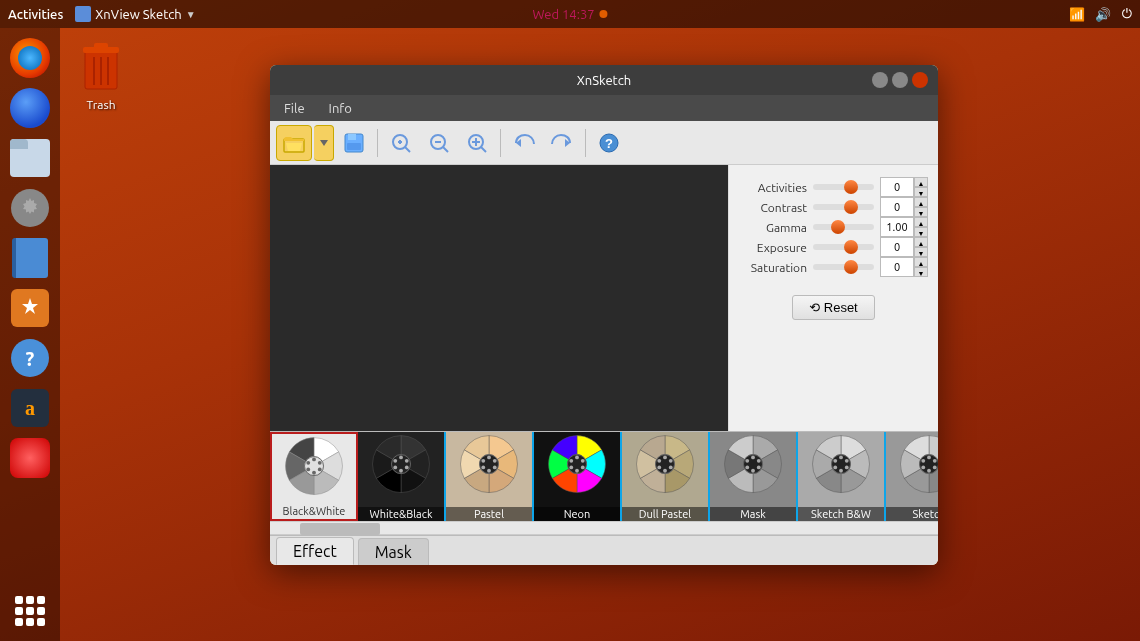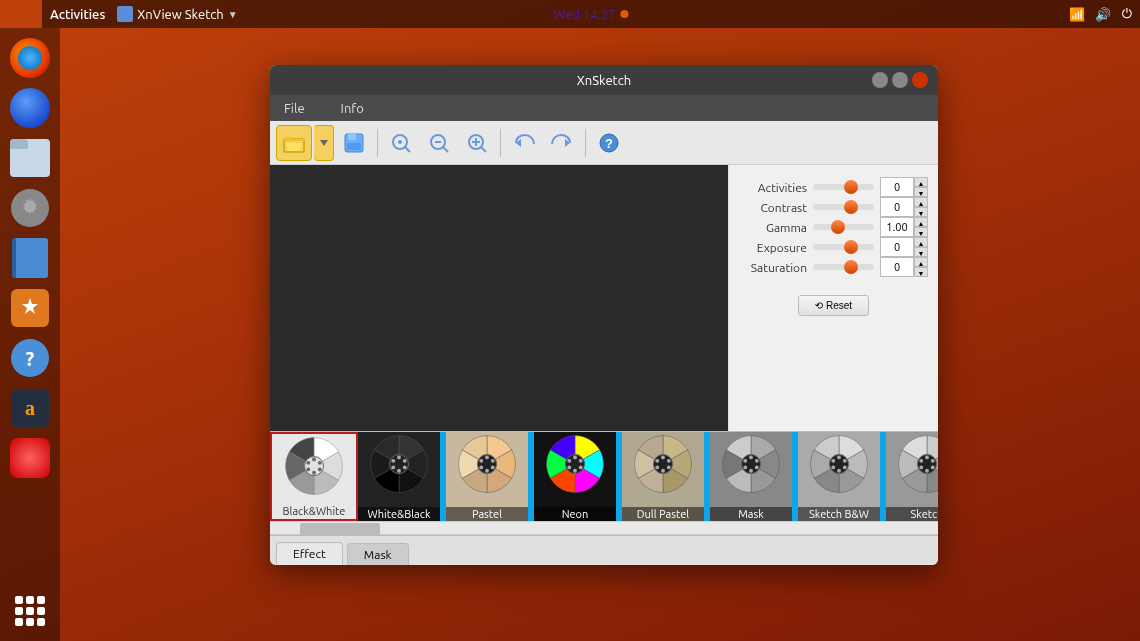--- a/index.html
+++ b/index.html
@@ -10,21 +10,20 @@
       font-family: 'Ubuntu', sans-serif;
       background: linear-gradient(160deg, #c0410a 0%, #a83208 40%, #7a1a05 100%);
       position: relative;
     }
 
     
     .desktop {
       width: 100%;
       height: 100%;
       position: relative;
-      padding-left: 42px;
     }
 
     
     .topbar {
       width: 100%;
       height: 28px;
       background: rgba(0,0,0,0.55);
       display: flex;
       align-items: center;
       padding: 0 8px;
@@ -49,21 +48,21 @@
       width: 16px;
       height: 16px;
       background: #5b8dd9;
       border-radius: 2px;
       display: inline-block;
     }
     .topbar-center {
       position: absolute;
       left: 50%;
       transform: translateX(-50%);
-      color: #4c1d95;
+      color: #be185d;
       font-size: 13px;
       display: flex;
       align-items: center;
       gap: 5px;
     }
     .topbar-right {
       margin-left: auto;
       display: flex;
       align-items: center;
       gap: 10px;
@@ -283,21 +282,21 @@
     .win-maximize { background: #888; }
     .win-close { background: #cc3300; }
 
     
     .window-menubar {
       height: 26px;
       background: #4a4a4a;
       display: flex;
       align-items: center;
       padding: 0 8px;
-      gap: 24px;
+      gap: 12px;
     }
     .menu-item {
       color: #ddd;
       font-size: 13px;
       cursor: pointer;
       padding: 2px 6px;
       border-radius: 3px;
     }
 
     
@@ -405,21 +404,21 @@
       align-items: center;
       justify-content: center;
     }
     .reset-btn {
       margin-top: 10px;
       align-self: center;
       padding: 4px 16px;
       background: linear-gradient(to bottom, #f5f5f5, #e0e0e0);
       border: 1px solid #bbb;
       border-radius: 3px;
-      font-size: 10px;
+      font-size: 13px;
       cursor: pointer;
       display: flex;
       align-items: center;
       gap: 4px;
     }
 
     
     .effects-strip {
       height: 90px;
       background: #ddd;
@@ -431,21 +430,21 @@
     }
     .effect-item {
       width: 88px;
       flex-shrink: 0;
       display: flex;
       flex-direction: column;
       align-items: center;
       justify-content: flex-end;
       padding-bottom: 4px;
       cursor: pointer;
-      border-right: 6px solid #0ea5e9;
+      border-right: 2px solid #0ea5e9;
       position: relative;
       overflow: hidden;
     }
     .effect-item.active {
       border: 2px solid #b91c1c;
     }
     .effect-thumb {
       width: 100%;
       height: 68px;
       display: flex;
@@ -495,21 +494,21 @@
     .bottom-tabs {
       height: 30px;
       background: #e0e0e0;
       display: flex;
       align-items: flex-end;
       padding: 0 6px;
       border-top: 1px solid #bbb;
     }
     .tab-item {
       padding: 4px 16px;
-      font-size: 12px;
+      font-size: 16px;
       cursor: pointer;
       border: 1px solid #bbb;
       border-bottom: none;
       border-radius: 4px 4px 0 0;
       margin-right: 4px;
     }
     .tab-item.active {
       background: #e8e8e8;
       border-bottom: 1px solid #e8e8e8;
     }
@@ -596,20 +595,33 @@
         <div class="grid-dot"></div>
           <div class="grid-dot"></div>
           <div class="grid-dot"></div>
         <div class="grid-dot"></div>
           <div class="grid-dot"></div>
           <div class="grid-dot"></div>
       </div>
     </div>
   </div>
 
+  <div class="trash-container">
+    <div class="trash-icon">
+      <svg width="48" height="54" viewBox="0 0 48 54">
+        <rect x="8" y="12" width="32" height="38" rx="2" fill="#cc3300" stroke="#aa2200" stroke-width="1"></rect>
+        <rect x="6" y="8" width="36" height="6" rx="2" fill="#dd4400"></rect>
+        <rect x="17" y="4" width="14" height="6" rx="2" fill="#dd4400"></rect>
+        <line x1="17" y1="18" x2="17" y2="46" stroke="#aa2200" stroke-width="2"></line>
+        <line x1="24" y1="18" x2="24" y2="46" stroke="#aa2200" stroke-width="2"></line>
+        <line x1="31" y1="18" x2="31" y2="46" stroke="#aa2200" stroke-width="2"></line>
+      </svg>
+    </div>
+    <span class="trash-label">Trash</span>
+  </div>
 
   <div class="window">
 
     <div class="window-titlebar">
       <span class="window-title">XnSketch</span>
       <div class="window-controls">
         <button class="win-btn win-minimize" title="Minimize"></button>
         <button class="win-btn win-maximize" title="Maximize"></button>
         <button class="win-btn win-close" title="Close"></button>
       </div>

